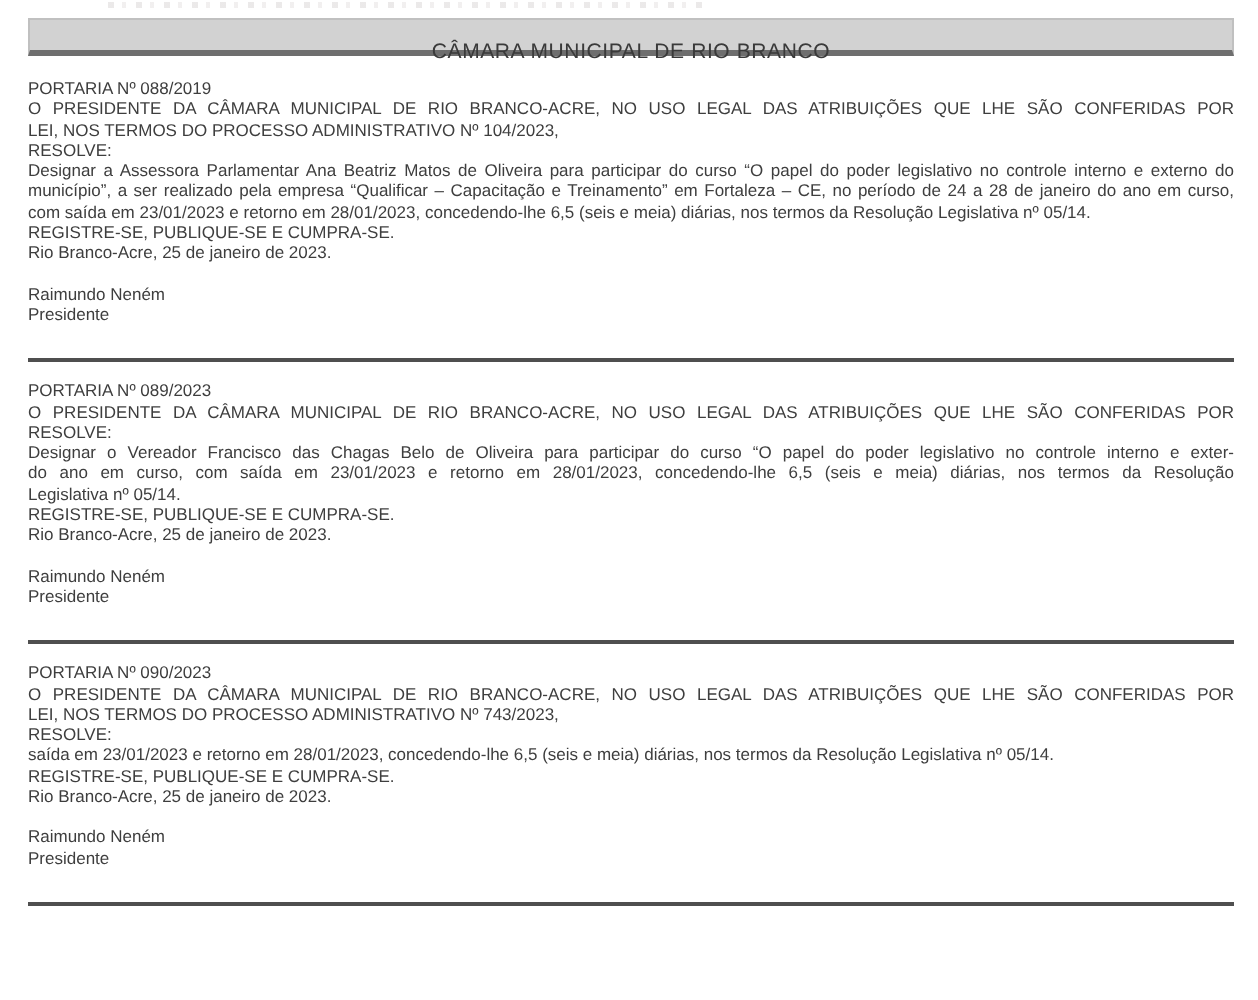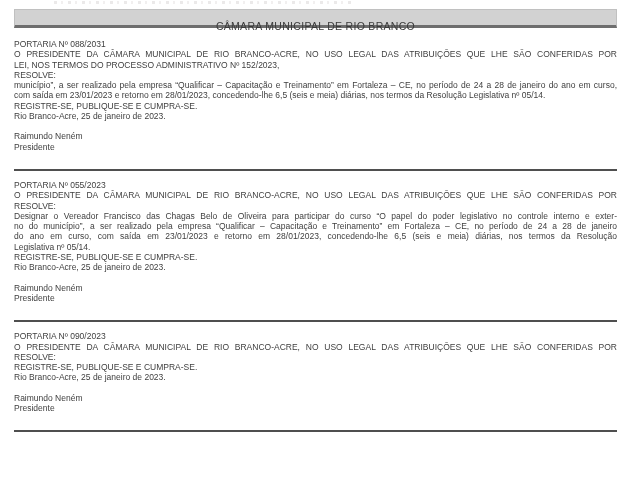--- a/index.html
+++ b/index.html
@@ -66,52 +66,54 @@
   <div class="content">
 
     <div class="remnant"></div>
 
     <div class="header-bar">
       <span class="header-title">CÂMARA MUNICIPAL DE RIO BRANCO</span>
     </div>
 
     <div class="portarias">
         <section>
-          <div class="ln">PORTARIA Nº 088/2031</div>
+          <div class="ln">PORTARIA Nº 088/2019</div>
           <div class="ln just">O PRESIDENTE DA CÂMARA MUNICIPAL DE RIO BRANCO-ACRE, NO USO LEGAL DAS ATRIBUIÇÕES QUE LHE SÃO CONFERIDAS POR</div>
-          <div class="ln">LEI, NOS TERMOS DO PROCESSO ADMINISTRATIVO Nº 152/2023,</div>
+          <div class="ln">LEI, NOS TERMOS DO PROCESSO ADMINISTRATIVO Nº 104/2023,</div>
           <div class="ln">RESOLVE:</div>
+          <div class="ln just">Designar a Assessora Parlamentar Ana Beatriz Matos de Oliveira para participar do curso “O papel do poder legislativo no controle interno e externo do</div>
           <div class="ln just">município”, a ser realizado pela empresa “Qualificar – Capacitação e Treinamento” em Fortaleza – CE, no período de 24 a 28 de janeiro do ano em curso,</div>
           <div class="ln">com saída em 23/01/2023 e retorno em 28/01/2023, concedendo-lhe 6,5 (seis e meia) diárias, nos termos da Resolução Legislativa nº 05/14.</div>
           <div class="ln">REGISTRE-SE, PUBLIQUE-SE E CUMPRA-SE.</div>
           <div class="ln">Rio Branco-Acre, 25 de janeiro de 2023.</div>
           <div class="blank"></div>
           <div class="ln">Raimundo Neném</div>
           <div class="ln">Presidente</div>
         </section>
         <div class="divider"></div>
         <section>
-          <div class="ln">PORTARIA Nº 055/2023</div>
+          <div class="ln">PORTARIA Nº 089/2023</div>
           <div class="ln just">O PRESIDENTE DA CÂMARA MUNICIPAL DE RIO BRANCO-ACRE, NO USO LEGAL DAS ATRIBUIÇÕES QUE LHE SÃO CONFERIDAS POR</div>
           <div class="ln">RESOLVE:</div>
           <div class="ln just">Designar o Vereador Francisco das Chagas Belo de Oliveira para participar do curso “O papel do poder legislativo no controle interno e exter-</div>
-          <div class="ln just">no do município”, a ser realizado pela empresa “Qualificar – Capacitação e Treinamento” em Fortaleza – CE, no período de 24 a 28 de janeiro</div>
           <div class="ln just">do ano em curso, com saída em 23/01/2023 e retorno em 28/01/2023, concedendo-lhe 6,5 (seis e meia) diárias, nos termos da Resolução</div>
           <div class="ln">Legislativa nº 05/14.</div>
           <div class="ln">REGISTRE-SE, PUBLIQUE-SE E CUMPRA-SE.</div>
           <div class="ln">Rio Branco-Acre, 25 de janeiro de 2023.</div>
           <div class="blank"></div>
           <div class="ln">Raimundo Neném</div>
           <div class="ln">Presidente</div>
         </section>
         <div class="divider"></div>
         <section>
           <div class="ln">PORTARIA Nº 090/2023</div>
           <div class="ln just">O PRESIDENTE DA CÂMARA MUNICIPAL DE RIO BRANCO-ACRE, NO USO LEGAL DAS ATRIBUIÇÕES QUE LHE SÃO CONFERIDAS POR</div>
+          <div class="ln">LEI, NOS TERMOS DO PROCESSO ADMINISTRATIVO Nº 743/2023,</div>
           <div class="ln">RESOLVE:</div>
+          <div class="ln">saída em 23/01/2023 e retorno em 28/01/2023, concedendo-lhe 6,5 (seis e meia) diárias, nos termos da Resolução Legislativa nº 05/14.</div>
           <div class="ln">REGISTRE-SE, PUBLIQUE-SE E CUMPRA-SE.</div>
           <div class="ln">Rio Branco-Acre, 25 de janeiro de 2023.</div>
           <div class="blank"></div>
           <div class="ln">Raimundo Neném</div>
           <div class="ln">Presidente</div>
         </section>
         <div class="divider"></div>
       </div>
 
   </div>

